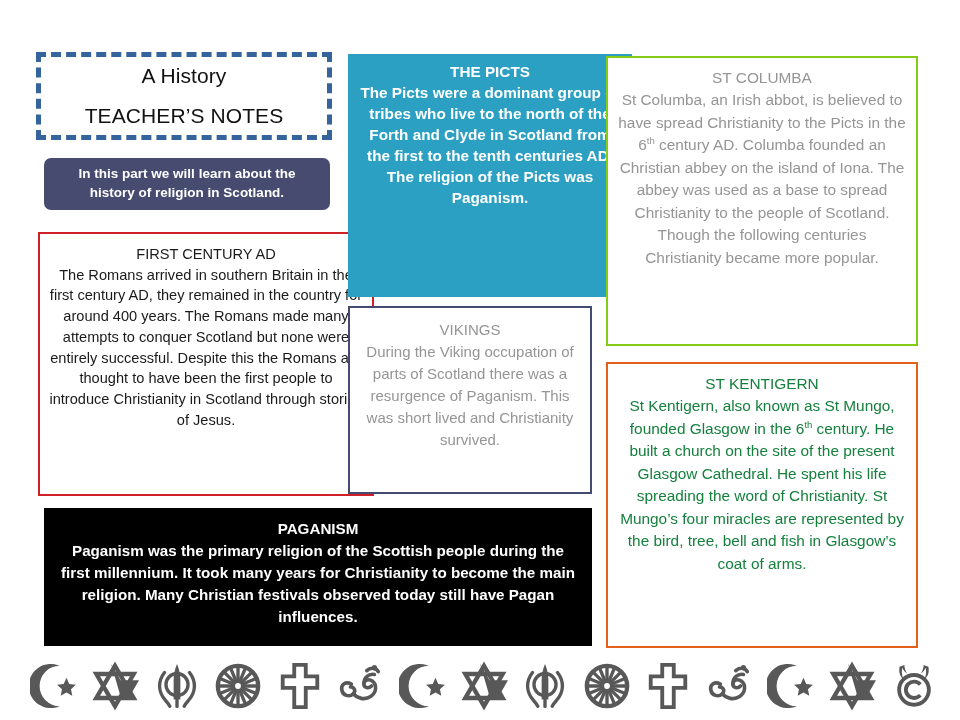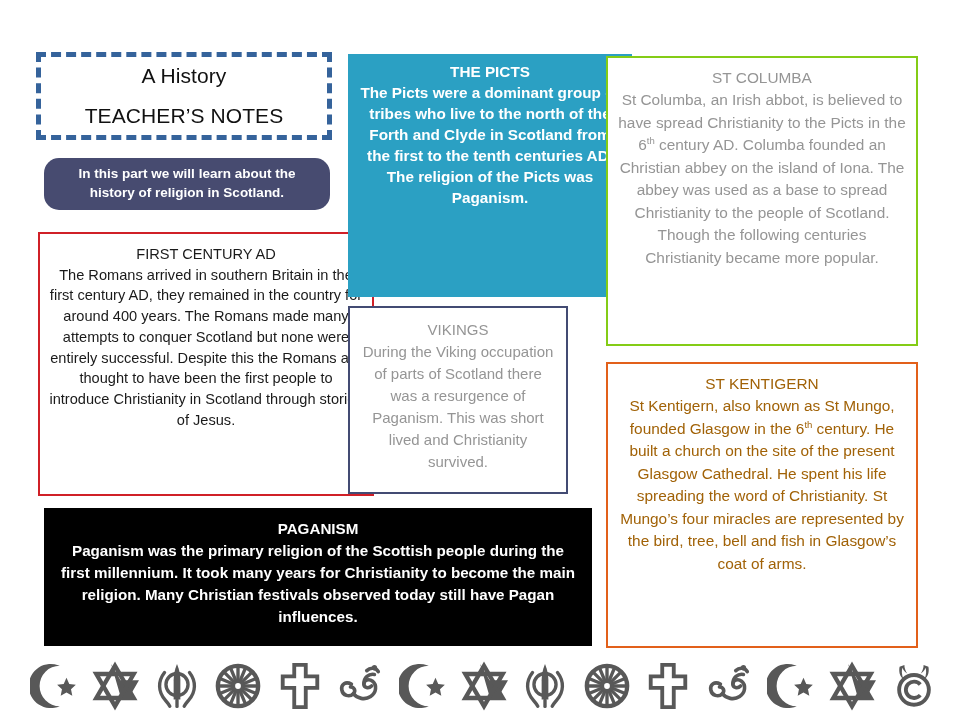--- a/index.html
+++ b/index.html
@@ -48,21 +48,21 @@
   }
 
   
   .intro-pill {
     position: absolute;
     left: 44px;
     top: 158px;
     width: 286px;
     height: 52px;
     background: #474B70;
-    border-radius: 15px;
+    border-radius: 7px;
     display: flex;
     align-items: center;
     justify-content: center;
     box-sizing: border-box;
     padding: 0 14px;
   }
   .intro-pill .txt {
     color: #ffffff;
     font-size: 13.5px;
     font-weight: bold;
@@ -120,21 +120,21 @@
     color: #ffffff;
     font-size: 15.3px;
     font-weight: bold;
     line-height: 1.37;
   }
 
   
   .note-vikings {
     left: 348px;
     top: 306px;
-    width: 220px;
+    width: 244px;
     height: 188px;
     border: 2px solid #434B73;
     padding: 11px 9px 6px 9px;
   }
   .note-vikings .head,
   .note-vikings .body {
     color: #959595;
     font-size: 15px;
     line-height: 1.47;
   }
@@ -159,21 +159,21 @@
   .note-kentigern {
     left: 606px;
     top: 362px;
     width: 312px;
     height: 286px;
     border: 2px solid #E2601A;
     padding: 9px 10px 5px 10px;
   }
   .note-kentigern .head,
   .note-kentigern .body {
-    color: #a16207;
+    color: #15803d;
     font-size: 15.4px;
     line-height: 1.46;
   }
 
   
   .note-paganism {
     left: 44px;
     top: 508px;
     width: 548px;
     height: 138px;

